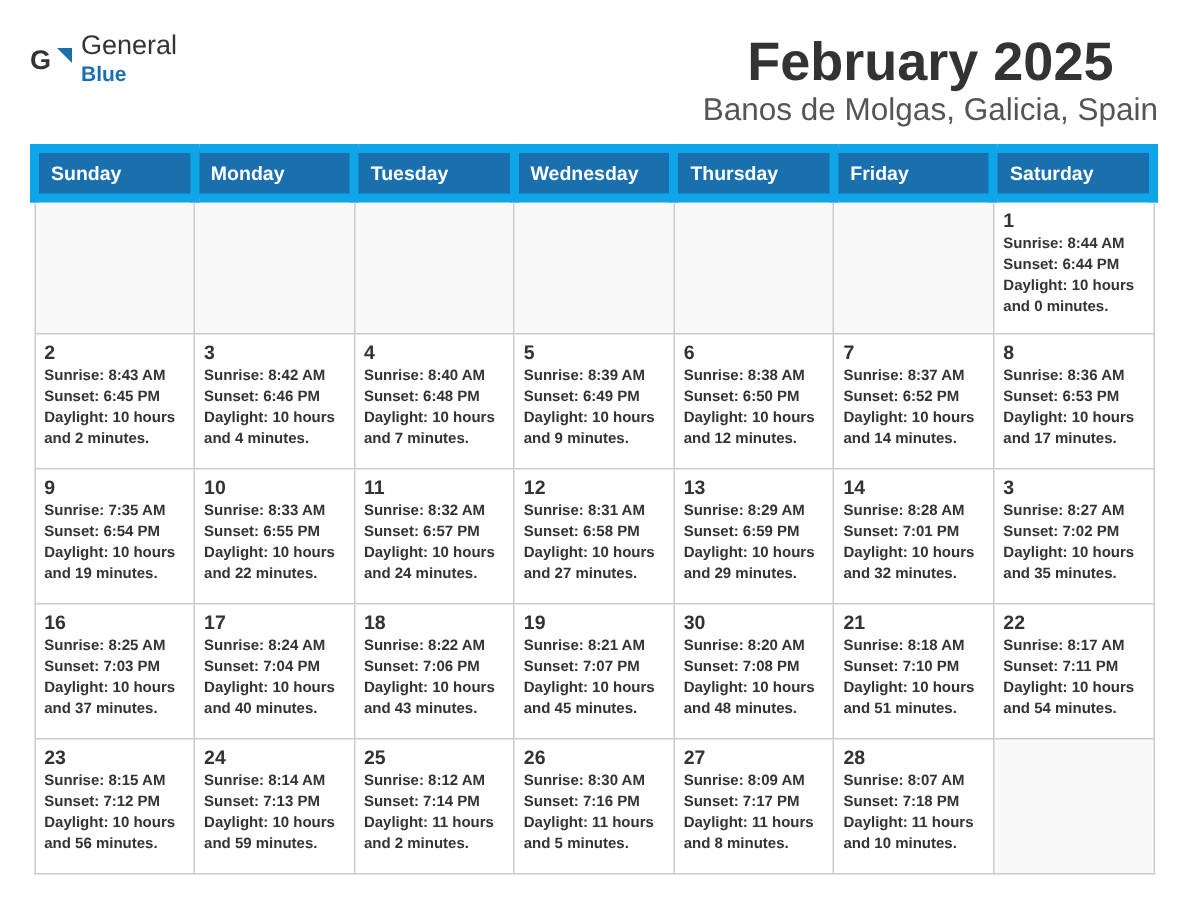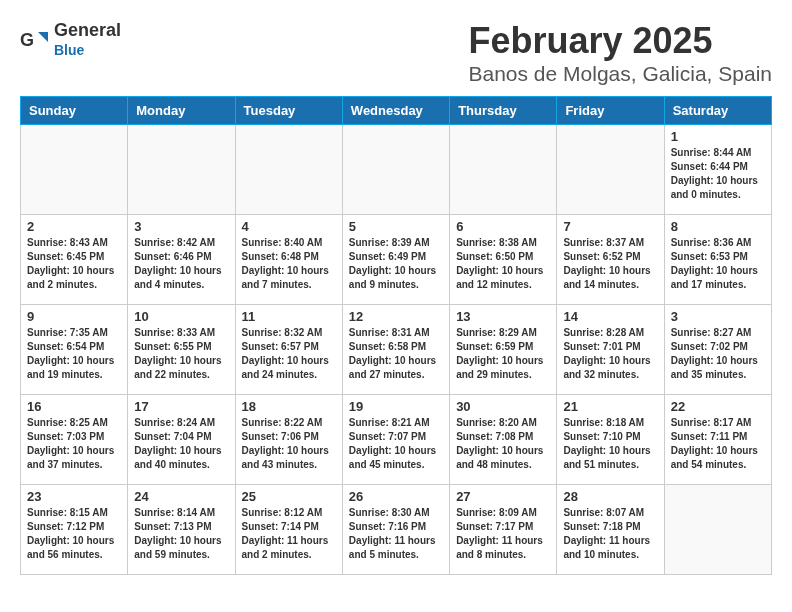--- a/index.html
+++ b/index.html
@@ -16,34 +16,34 @@
       align-items: flex-start;
       margin-bottom: 10px;
     }
     .logo {
       display: flex;
       align-items: center;
       gap: 4px;
     }
     .logo-text-general {
       font-size: 18px;
-      font-weight: bold;
+      font-weight: normal;
       color: #333;
     }
     .logo-text-blue {
       font-size: 14px;
       font-weight: bold;
       color: #1a6faf;
     }
     .logo-icon {
       width: 30px;
       height: 24px;
     }
     .title-area {
-      text-align: left;
+      text-align: center;
     }
     .main-title {
       font-size: 36px;
       font-weight: bold;
       color: #333;
     }
     .subtitle {
       font-size: 21px;
       color: #555;
     }
@@ -52,21 +52,21 @@
       border-collapse: collapse;
       border: 1px solid #ccc;
     }
     .calendar th {
       background-color: #1a6faf;
       color: #fff;
       font-size: 13px;
       font-weight: bold;
       padding: 6px 8px;
       text-align: left;
-      border: 1px solid #0ea5e9;
+      border: 6px solid #0ea5e9;
     }
     .calendar td {
       vertical-align: top;
       width: calc(100% / 7);
       padding: 4px 6px;
       border: 1px solid #ccc;
       font-size: 10.5px;
       color: #333;
       height: 90px;
       background: #fff;

